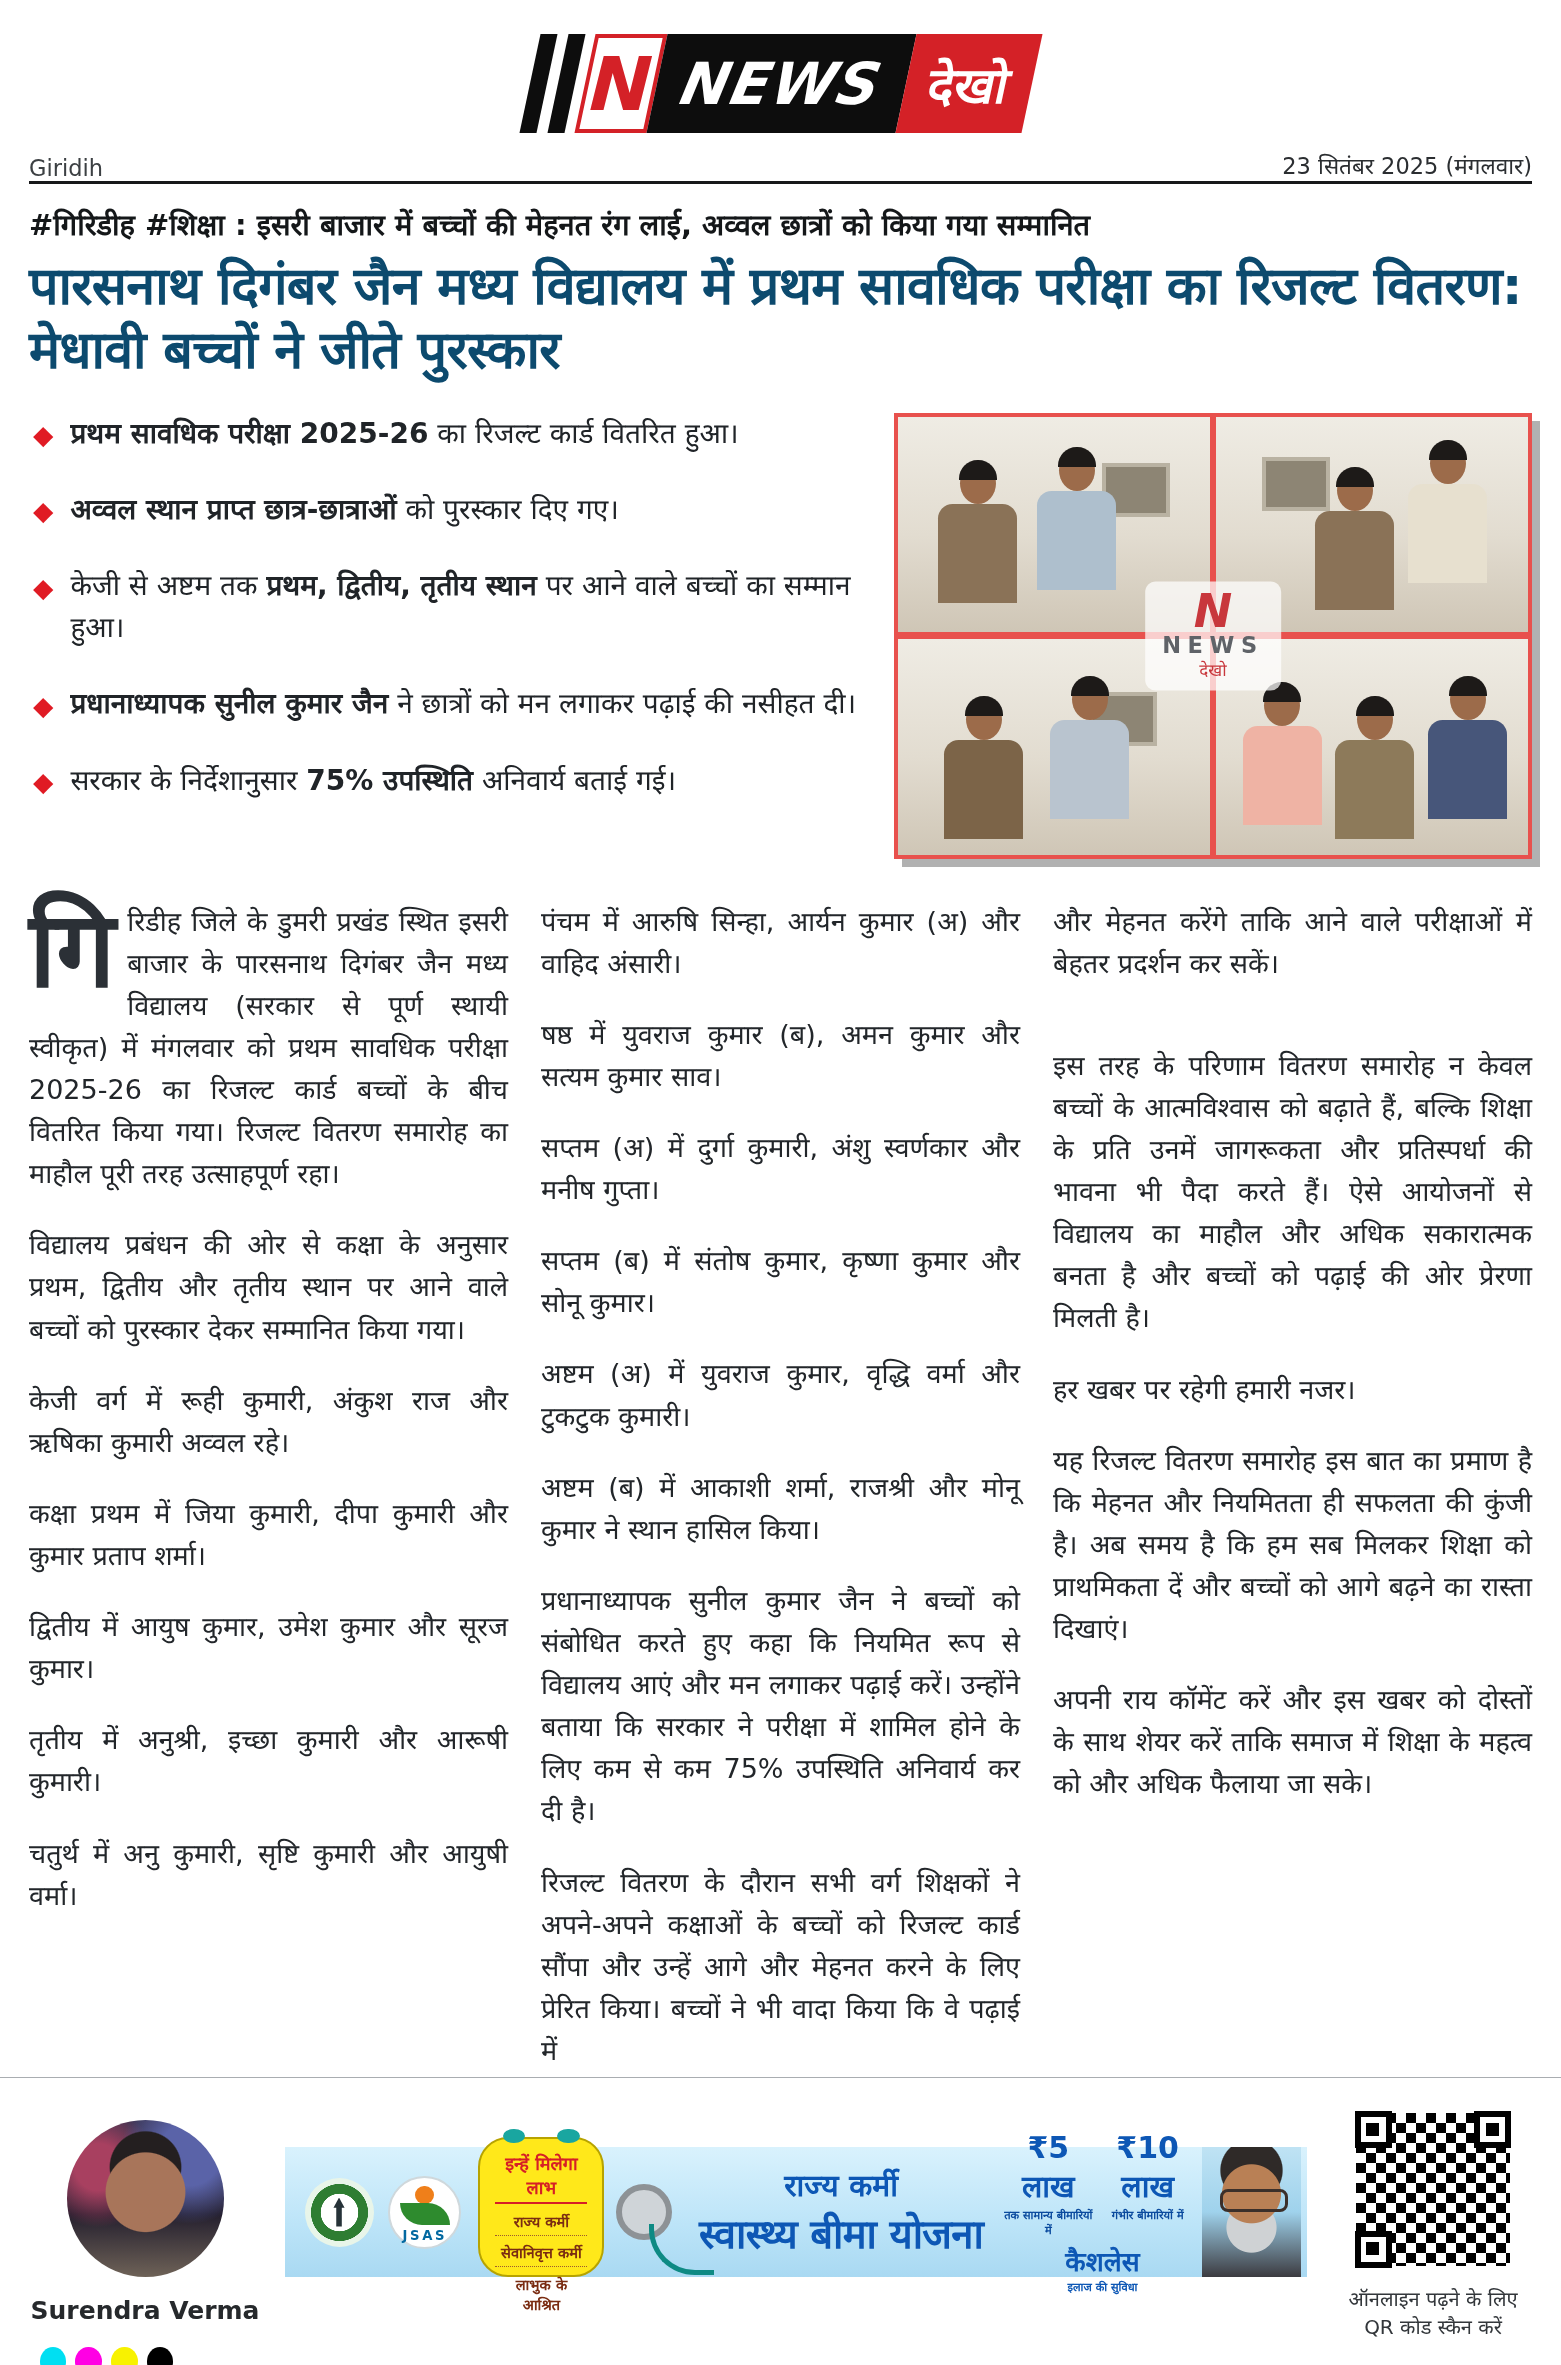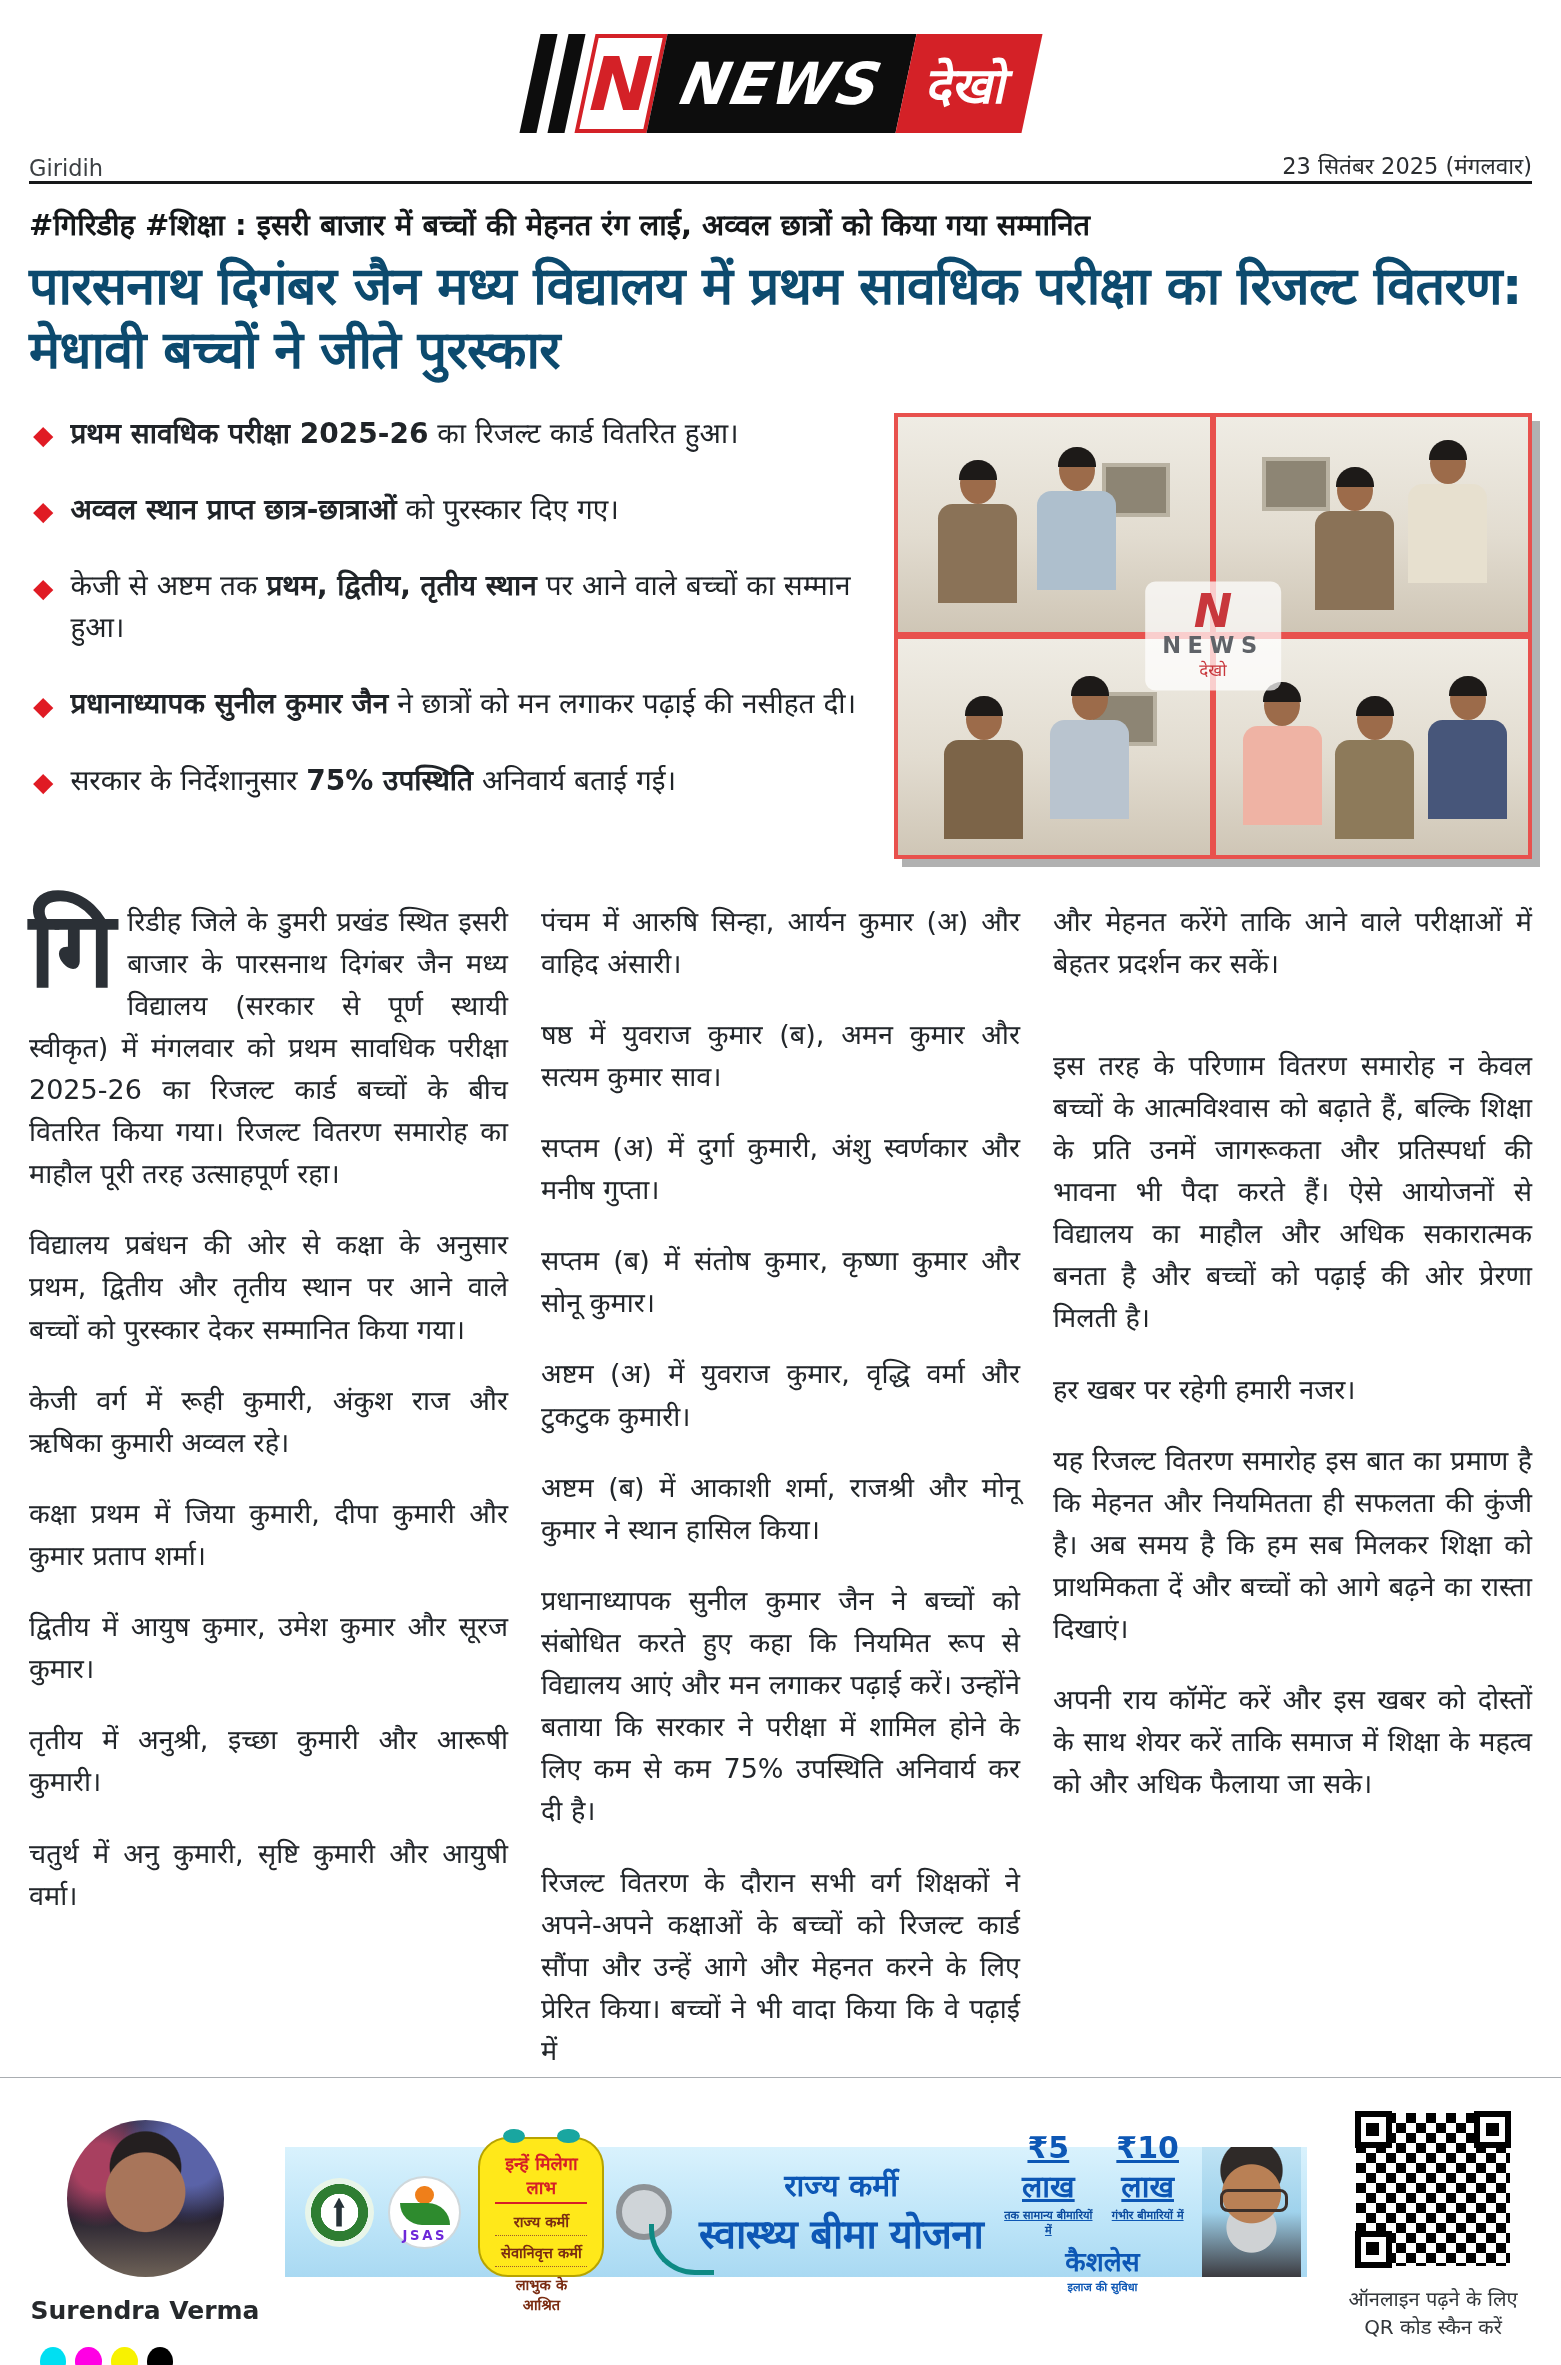--- a/index.html
+++ b/index.html
@@ -67,36 +67,36 @@
       background:linear-gradient(180deg,#d9f2fd 0%,#bce4f8 60%,#a9d9f2 100%);padding:0 6.6px;}
   .seal{width:69px;height:69px;border-radius:50%;flex:0 0 auto;margin-left:13.2px;
         background:radial-gradient(circle at 50% 50%,#fff 0 38%,#2e7d32 39% 58%,#e8f5e9 59% 74%,#2e7d32 75% 100%);
         position:relative;}
   .seal::after{content:"";position:absolute;left:25px;top:20px;width:18.5px;height:29px;background:#263238;
         clip-path:polygon(50% 0,80% 35%,65% 35%,65% 100%,35% 100%,35% 35%,20% 35%);}
   .jsas{width:69px;height:69px;border-radius:50%;background:#fff;border:2px solid #cfd8dc;flex:0 0 auto;
         margin-left:14.6px;position:relative;text-align:center;}
   .jsas .man{position:absolute;left:25px;top:8px;width:18.5px;height:18.5px;border-radius:50%;background:#ef7f1a;}
   .jsas .leaf{position:absolute;left:9.3px;top:25px;width:50px;height:22.5px;background:#2e8b2e;border-radius:0 40px 0 40px;}
-  .jsas .t{position:absolute;bottom:4px;left:0;right:0;font-size:13.2px;font-weight:700;color:#6d28d9;letter-spacing:2.6px;}
+  .jsas .t{position:absolute;bottom:4px;left:0;right:0;font-size:13.2px;font-weight:700;color:#0369a1;letter-spacing:2.6px;}
   .bcard{width:126px;height:140px;flex:0 0 auto;margin-left:17px;margin-top:-9.3px;background:#ffe81a;
          border:2.6px solid #b7a300;border-radius:30px;position:relative;text-align:center;padding:12px 15px 0;box-sizing:border-box;}
   .bcard::before,.bcard::after{content:"";position:absolute;top:-10.6px;width:22.5px;height:14.6px;border-radius:50%;background:#19a6a0;}
   .bcard::before{left:22.5px;} .bcard::after{right:22.5px;}
   .bcard .bt{color:#d61f26;font-weight:800;font-size:18px;border-bottom:2px solid #d61f26;display:inline-block;padding-bottom:2.6px;}
   .bcard .bi{font-size:14.6px;font-weight:700;color:#7a2c12;margin-top:6.6px;border-bottom:1.3px dotted #9c5a2e;padding-bottom:4px;}
   .bcard .bi:last-child{border-bottom:none;}
   .steth{width:44px;height:44px;border-radius:50%;border:6.6px solid #8d9296;background:#cfd4d8;flex:0 0 auto;margin-left:12px;position:relative;}
   .steth::after{content:"";position:absolute;left:26.5px;top:34px;width:60px;height:46px;border:5.3px solid #0e8a84;
                 border-top:none;border-right:none;border-radius:0 0 0 46px;}
   .ad-title{flex:0 0 auto;text-align:center;margin-left:26.5px;color:#0d57b5;}
   .ad-title .l1{font-size:30px;font-weight:800;}
   .ad-title .l2{font-size:40px;font-weight:800;letter-spacing:-0.7px;}
   .ad-amounts{flex:1;text-align:center;margin-left:20px;color:#0d57b5;}
-  .ad-amounts .row{display:flex;justify-content:center;text-decoration:underline;}
+  .ad-amounts .row{display:flex;justify-content:center;}
   .amt .a{font-size:30px;font-weight:800;}
   .amt .s{font-size:11.2px;font-weight:700;color:#0a4a9e;margin-top:1.3px;}
   .cashless{margin-top:6.6px;}
   .cashless .a{font-size:26.5px;font-weight:800;}
   .cashless .s{font-size:11.2px;font-weight:700;}
   .portrait{width:99px;height:130px;flex:0 0 auto;overflow:hidden;position:relative;
             background:radial-gradient(circle at 50% 36%,#b98055 0 30%,transparent 31%),
                        radial-gradient(circle at 50% 18%,#2f2a28 0 26%,transparent 27%),
                        radial-gradient(circle at 50% 62%,#cfd2d4 0 26%,transparent 27%),
                        linear-gradient(180deg,#bfe3f4 0%,#9fd2ec 50%,#3c3b40 100%);}

